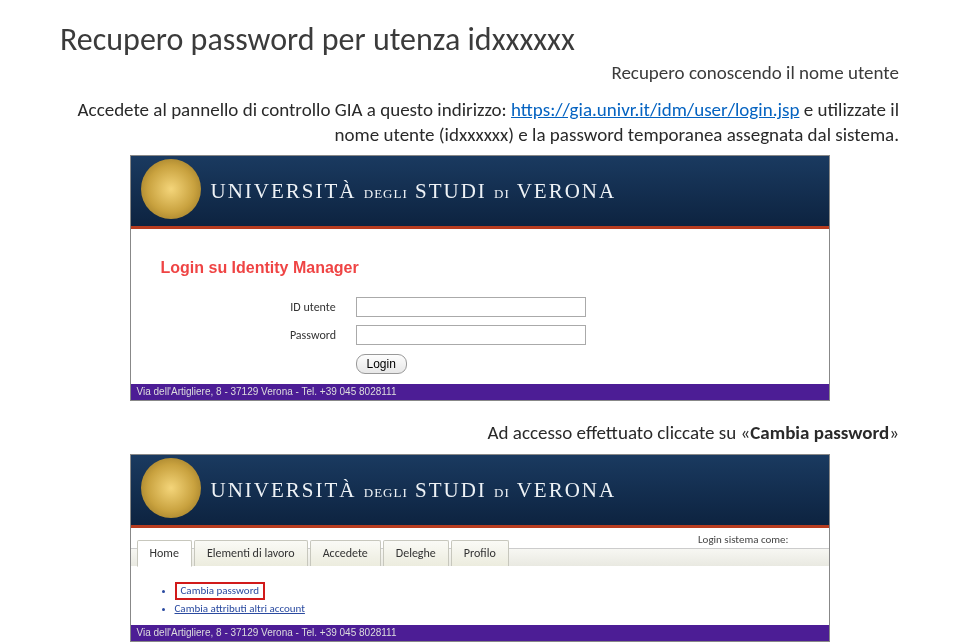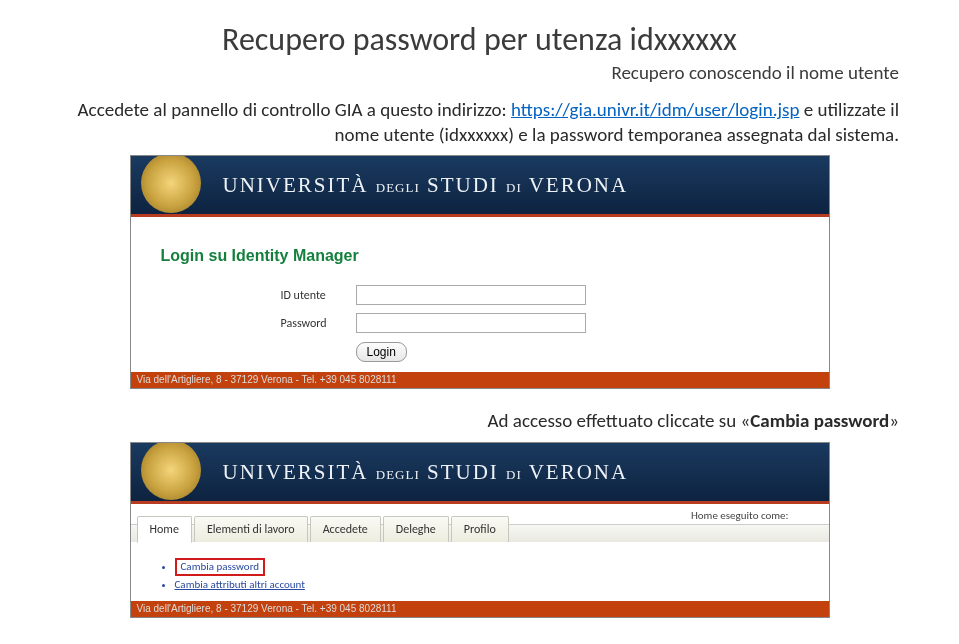--- a/index.html
+++ b/index.html
@@ -4,21 +4,21 @@
   <style>
     * { box-sizing: border-box; margin: 0; padding: 0; }
     body {
       font-family: Calibri, Arial, sans-serif;
       background: #fff;
       width: 959px;
       color: #000;
       padding: 20px 60px;
     }
     .title {
-      text-align: center;
+      text-align: left;
       font-size: 32px;
       color: #3b3b3b;
       font-weight: 400;
       margin-bottom: 2px;
     }
     .subtitle {
       text-align: right;
       font-size: 19px;
       color: #3b3b3b;
       margin-bottom: 14px;
@@ -32,29 +32,28 @@
     }
     .para a { color: #0563c1; text-decoration: underline; }
 
     
     .sshot1 {
       width: 700px;
       margin: 6px auto 20px auto;
       border: 1px solid #888;
     }
     .banner {
-      height: 58px;
+      height: 70px;
       background: linear-gradient(#1a3a60, #0d2340);
       display: flex;
       align-items: center;
       padding: 0 10px;
       color: #fff;
       overflow: hidden;
       position: relative;
-      gap: 12px;
     }
     .seal {
       width: 60px; height: 60px;
       background: radial-gradient(circle, #f4d57a 0%, #c9a23f 55%, #8a6a1e 100%);
       border-radius: 50%;
       margin-right: 10px;
       flex-shrink: 0;
       position: relative;
       top: -2px;
     }
@@ -69,34 +68,34 @@
     .banner-line { height: 3px; background: #b83c1f; }
     .login-body {
       background: #fff;
       padding: 30px 30px 10px 30px;
       min-height: 150px;
     }
     .login-heading {
       font-family: Arial, sans-serif;
       font-size: 16px;
       font-weight: bold;
-      color: #15803d;
+      color: #ef4444;
       margin-bottom: 20px;
     }
     .login-row {
       display: flex;
       align-items: center;
       margin-bottom: 8px;
       margin-left: 120px;
     }
     .login-row label {
       width: 75px;
       font-size: 12px;
       color: #333;
-      text-align: left;
+      text-align: center;
       padding-right: 10px;
     }
     .login-row input[type="text"],
     .login-row input[type="password"] {
       width: 230px;
       height: 20px;
       border: 1px solid #aaa;
       background: #fff;
       font-size: 12px;
       padding: 0 4px;
@@ -108,21 +107,21 @@
     .login-btn {
       font-size: 12px;
       padding: 2px 10px;
       background: linear-gradient(#fdfdfd, #e7e7e7);
       border: 1px solid #999;
       border-radius: 9px;
       cursor: pointer;
     }
     .footer-bar {
       height: 16px;
-      background: #c2410c;
+      background: #4c1d95;
       color: #ddd;
       font-size: 10px;
       padding: 2px 6px;
       font-family: Arial, sans-serif;
     }
 
     
     .sshot2 {
       width: 700px;
       margin: 6px auto 0 auto;
@@ -233,21 +232,21 @@
       <div class="univ-name">
         <span>UNIVERSITÀ</span>
         <span class="small">DEGLI</span>
         <span>STUDI</span>
         <span class="small">DI</span>
         <span>VERONA</span>
       </div>
     </div>
     <div class="banner-line"></div>
     <div style="height:20px; position:relative;">
-      <div class="login-as">Home eseguito come:</div>
+      <div class="login-as">Login sistema come:</div>
     </div>
   </div>
   <div class="tabsbar">
     <div class="tab active">Home</div>
     <div class="tab">Elementi di lavoro</div>
     <div class="tab">Accedete</div>
     <div class="tab">Deleghe</div>
     <div class="tab">Profilo</div>
   </div>
   <div class="content2">

